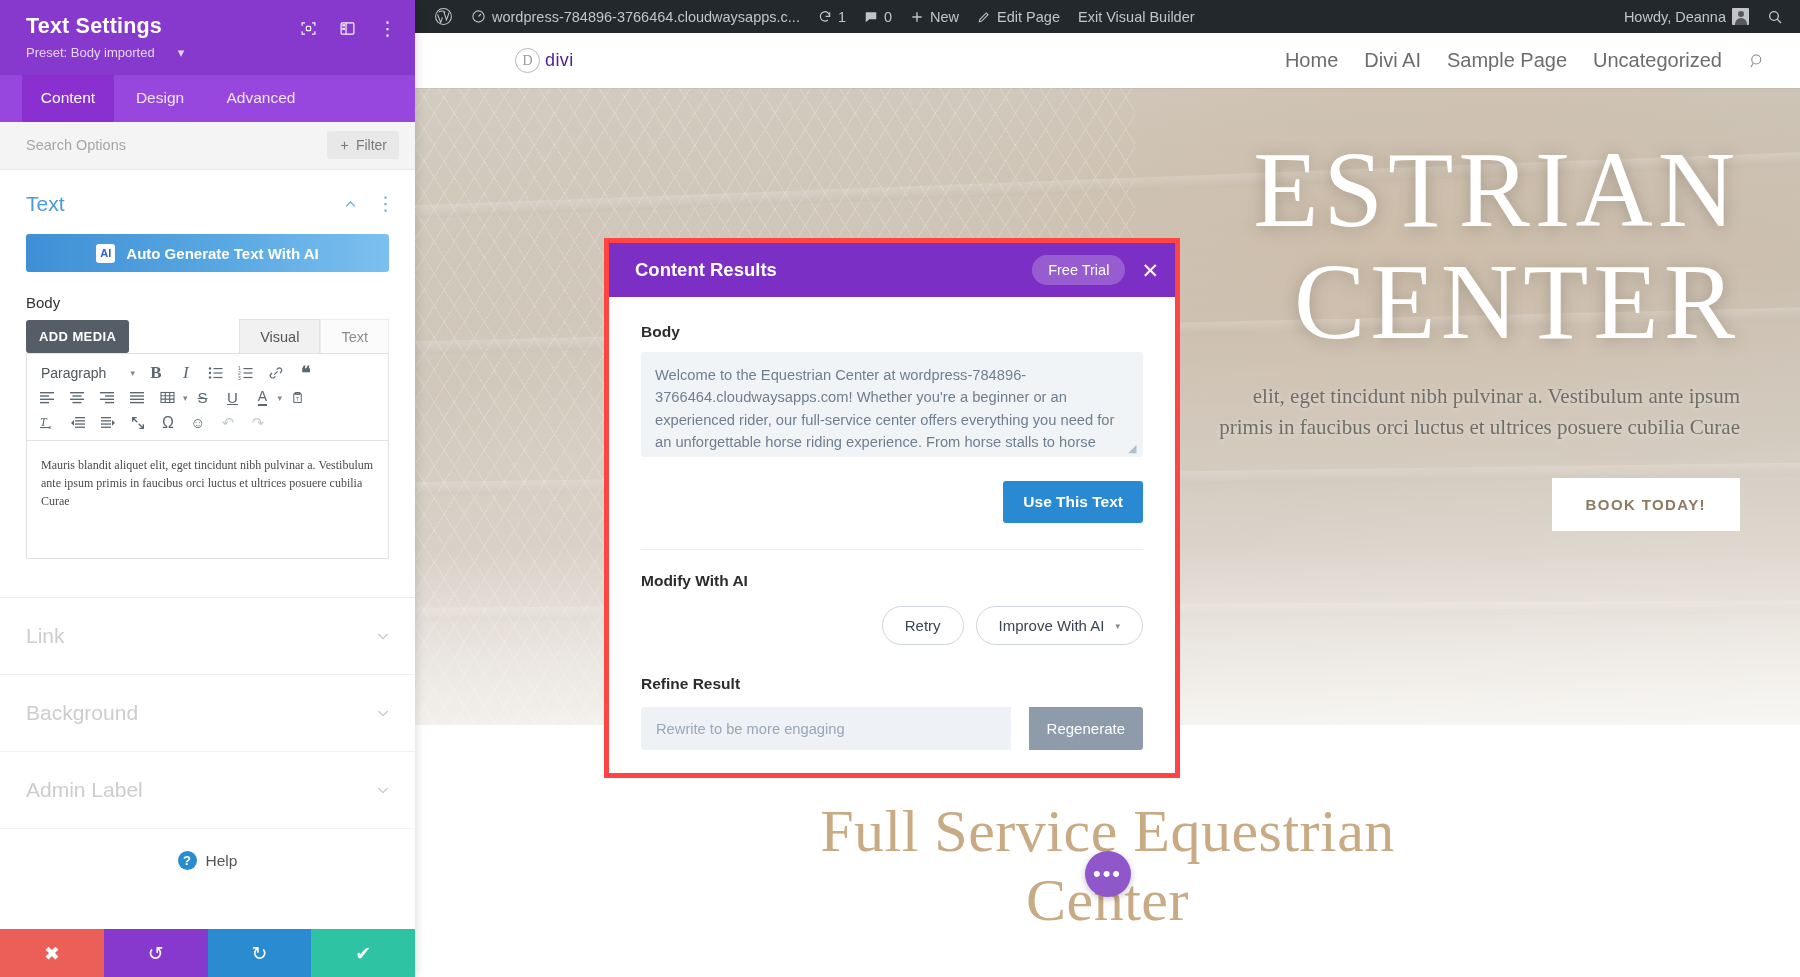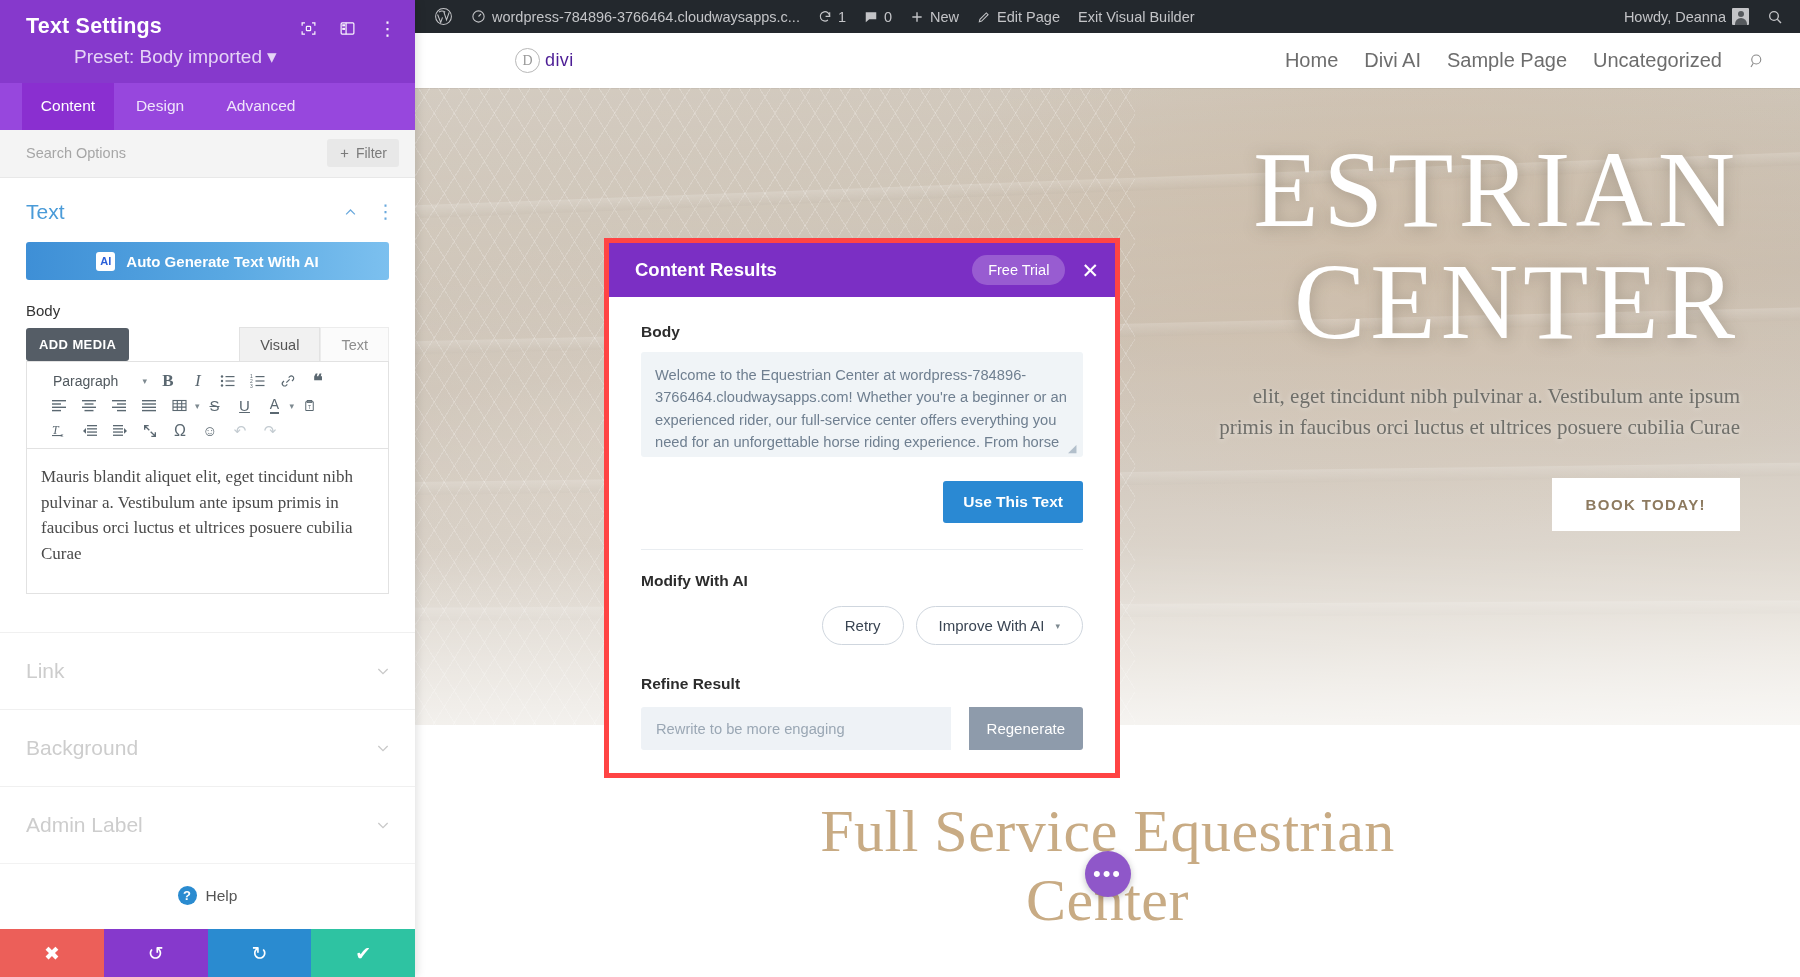--- a/index.html
+++ b/index.html
@@ -125,22 +125,22 @@
     position: absolute; left: 0; top: 0; width: 415px; height: 977px;
     background: #fff; display: flex; flex-direction: column;
     box-shadow: 2px 0 9px rgba(0,0,0,.12); z-index: 10;
   }
   .panel-head {
     background: #8639cc; color: #fff; padding: 14px 18px 15px 26px;
     display: flex; align-items: flex-start;
   }
   .panel-title { font-size: 21.5px; font-weight: 700; letter-spacing: .2px; }
   .panel-preset {
-    margin-top: 6px; font-size: 19px; color: #e5d4f6; cursor: pointer;
-    display: flex; align-items: center; gap: 5px; margin-left: 48px;
+    margin-top: 6px; font-size: 13px; color: #e5d4f6; cursor: pointer;
+    display: flex; align-items: center; gap: 23px;
   }
   .panel-head-icons {
     margin-left: auto; display: flex; align-items: center; gap: 22px;
     padding-top: 6px;
   }
   .phi { cursor: pointer; color: #fff; opacity: .95; line-height: 0; }
   .dots-v { font-size: 19px; letter-spacing: 0; line-height: .8; }
 
   .panel-tabs { display: flex; background: #9747dd; position: relative; }
   .ptab {
@@ -201,21 +201,21 @@
   }
   .ed-tabs { margin-left: auto; display: flex; align-items: flex-end; }
   .ed-tab {
     font-size: 14.5px; color: #777; padding: 9px 20px 8px; cursor: pointer;
     background: #f5f5f5; border: 1px solid #e2e2e2; border-bottom: none;
   }
   .ed-tab.active { background: #f1f1f1; color: #555; }
   .ed-tab.inactive { background: #fbfbfb; color: #8d8d8d; border-color: #ececec; }
 
   .ed-toolbar {
-    border: 1px solid #e2e2e2; background: #fff; padding: 6px 16px 5px;
+    border: 1px solid #e2e2e2; background: #fff; padding: 6px 4px 5px;
   }
   .tb-row {
     display: flex; align-items: center; gap: 0; height: 25px;
     color: #5b6871; padding-left: 2px;
   }
   .tb-btn {
     width: 30px; height: 25px; display: flex; align-items: center;
     justify-content: center; cursor: pointer; color: #5b6871;
   }
   .tb-para {
@@ -229,21 +229,21 @@
   .tb-omega { font-size: 16px; }
   .tb-strike { text-decoration: line-through; font-size: 15px; }
   .tb-u { text-decoration: underline; font-size: 15px; }
   .tb-a { font-size: 14px; border-bottom: 2px solid #5b6871; line-height: 1; padding-bottom: 1px; }
   .tb-smile { font-size: 15px; }
   .tb-undo, .tb-redo { font-size: 15px; color: #c3cbd1; }
 
   .ed-content {
     border: 1px solid #e2e2e2; border-top: none; min-height: 118px;
     padding: 15px 14px 27px; font-family: "Liberation Serif", serif;
-    font-size: 17px; line-height: 1.5; color: #4a4a4a;
+    font-size: 12px; line-height: 1.5; color: #4a4a4a;
   }
 
   .collapsed-sec {
     display: flex; align-items: center; padding: 26px 24px 26px 26px;
     border-top: 1px solid #f0f0f0; cursor: pointer;
   }
   .collapsed-sec .t { font-size: 21px; color: #cdcdcd; }
   .collapsed-sec .c { margin-left: auto; color: #c9c9c9; }
 
   .help-row {
@@ -260,21 +260,21 @@
   .panel-foot { display: flex; height: 48px; }
   .pf { flex: 1; display: flex; align-items: center; justify-content: center;
         cursor: pointer; color: #fff; font-size: 19px; }
   .pf.red { background: #ec5f59; }
   .pf.purple { background: #8639cc; }
   .pf.blue { background: #2a8bd0; }
   .pf.green { background: #2ec3a2; }
 
   
   .modal-outline {
-    position: absolute; left: 604px; top: 238px; width: 516px; height: 540px;
+    position: absolute; left: 604px; top: 238px; width: 576px; height: 540px;
     border: 5px solid #ff4444; z-index: 40; background: #fff;
   }
   .modal { width: 100%; height: 100%; background: #fff; display: flex; flex-direction: column; }
   .modal-head {
     background: #7b2fc4; color: #fff; height: 54px; display: flex;
     align-items: center; padding: 0 16px 0 26px;
   }
   .modal-title { font-size: 18.5px; font-weight: 700; }
   .free-trial {
     margin-left: auto; background: rgba(255,255,255,.22); color: #fff;

